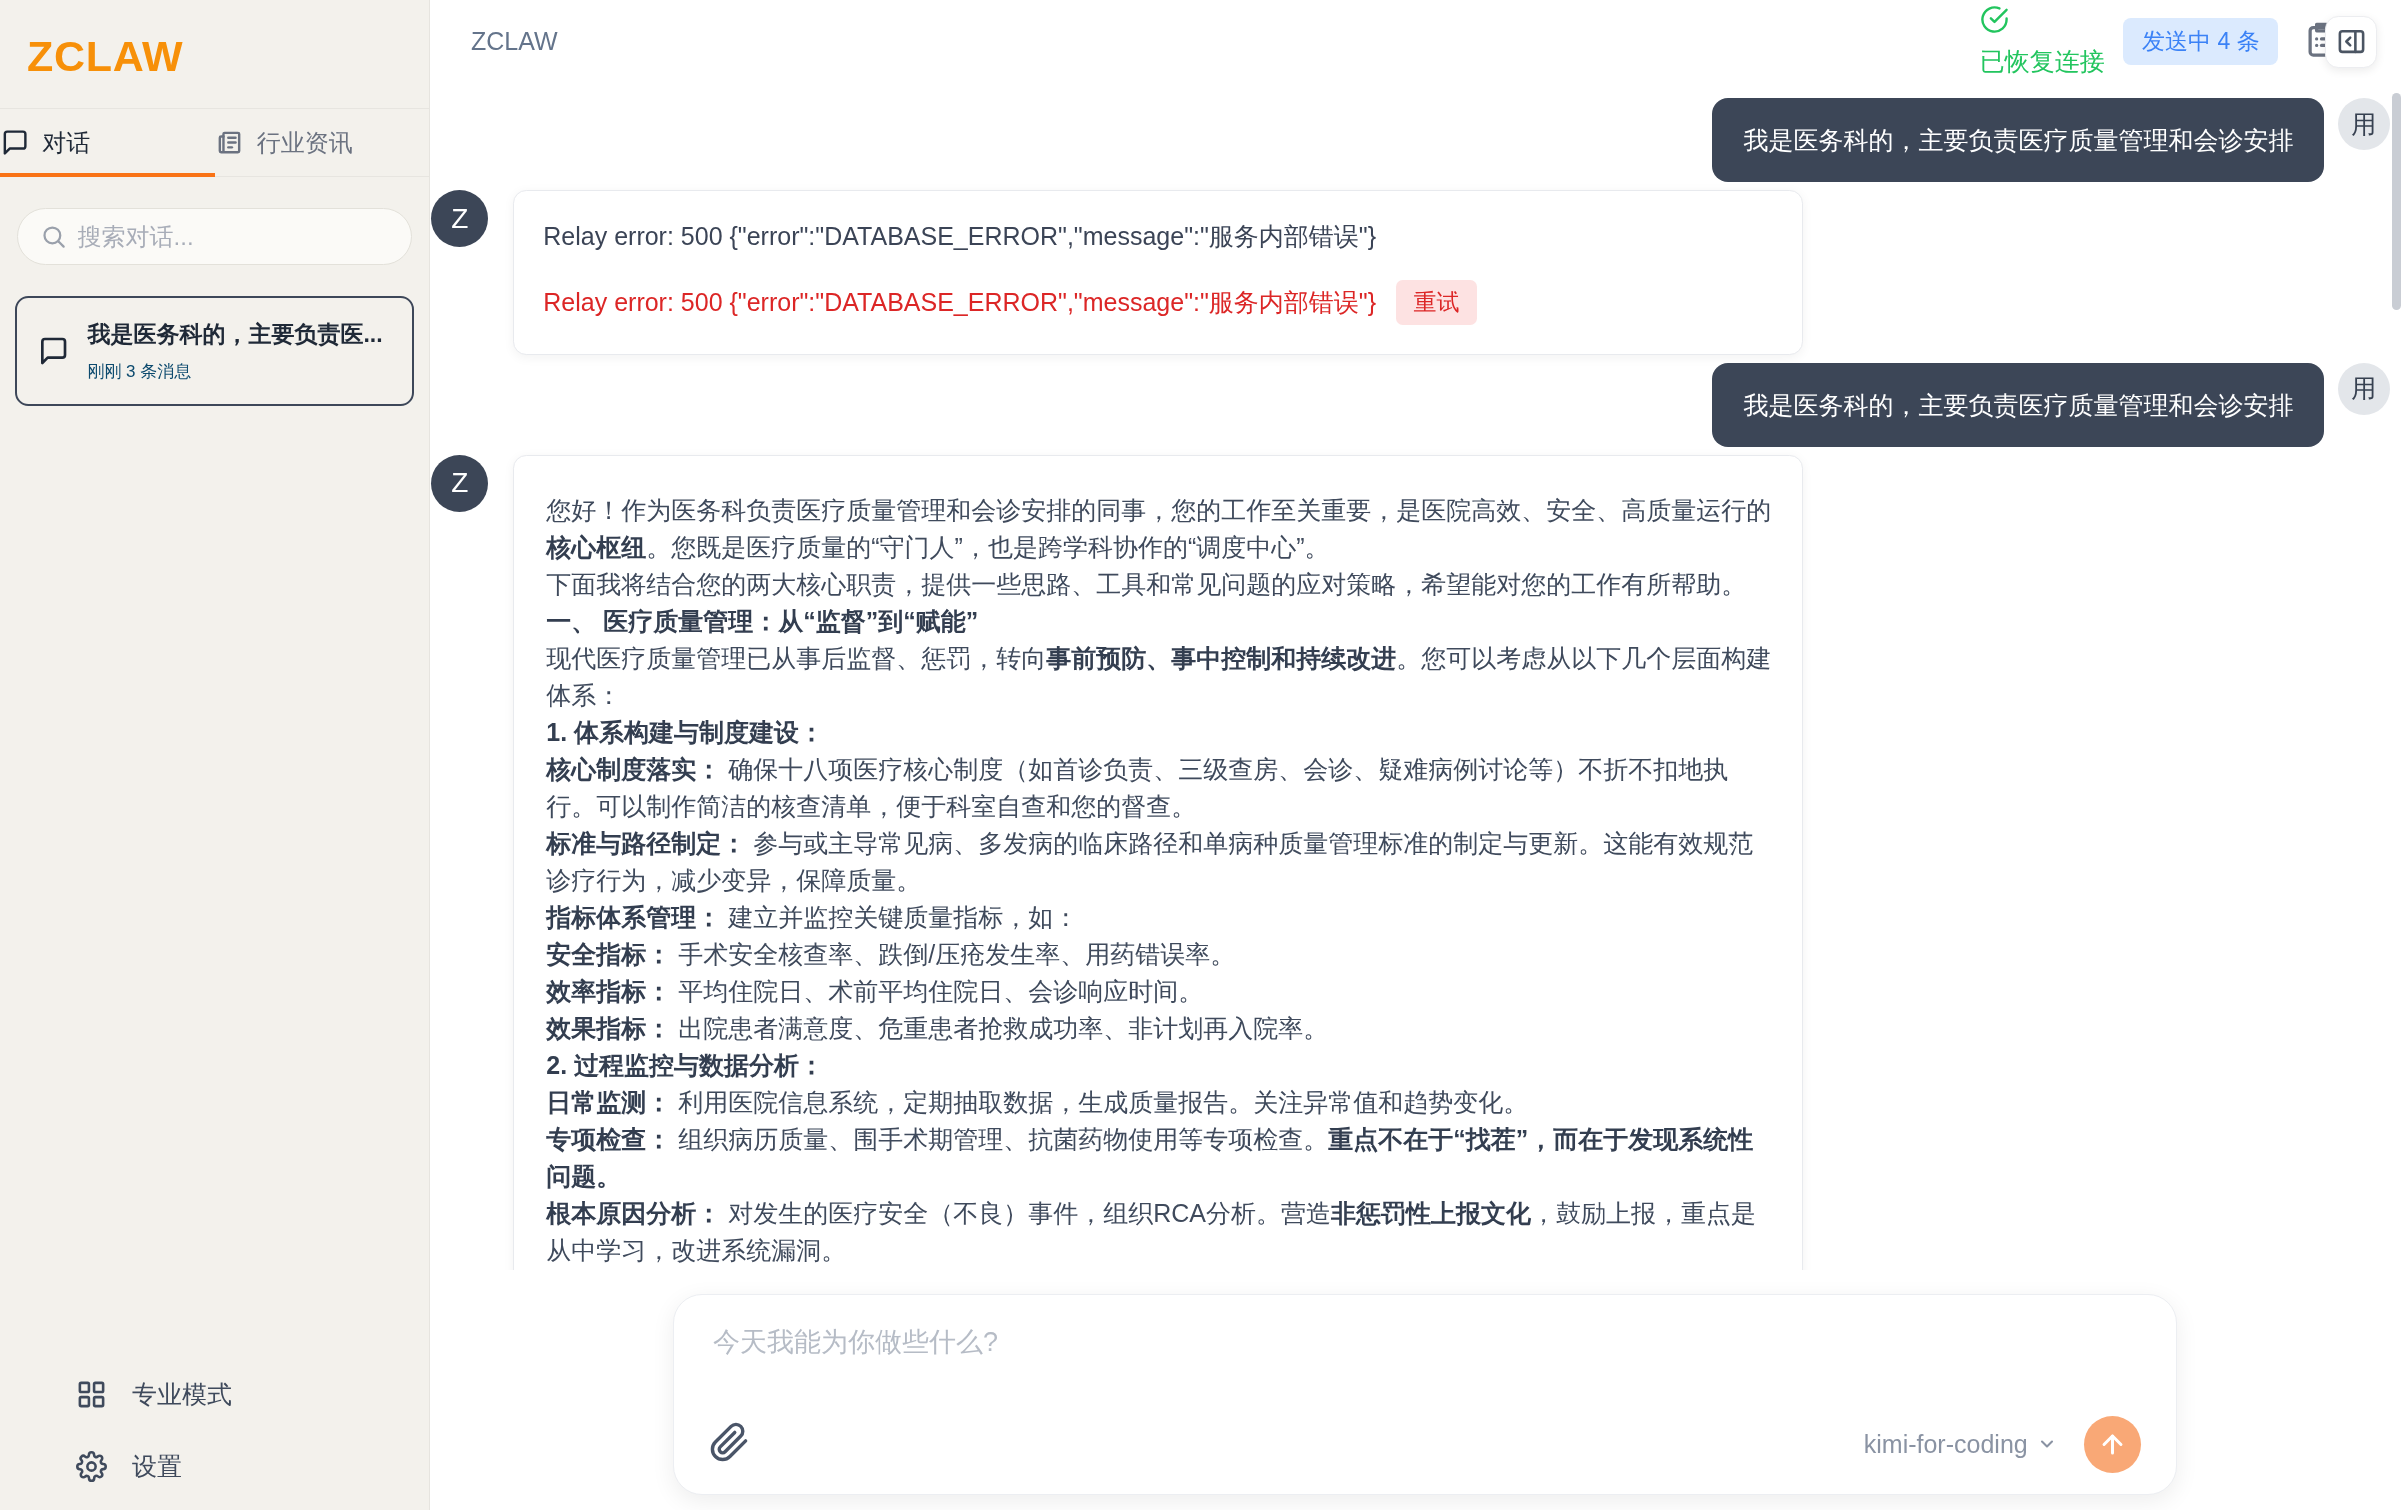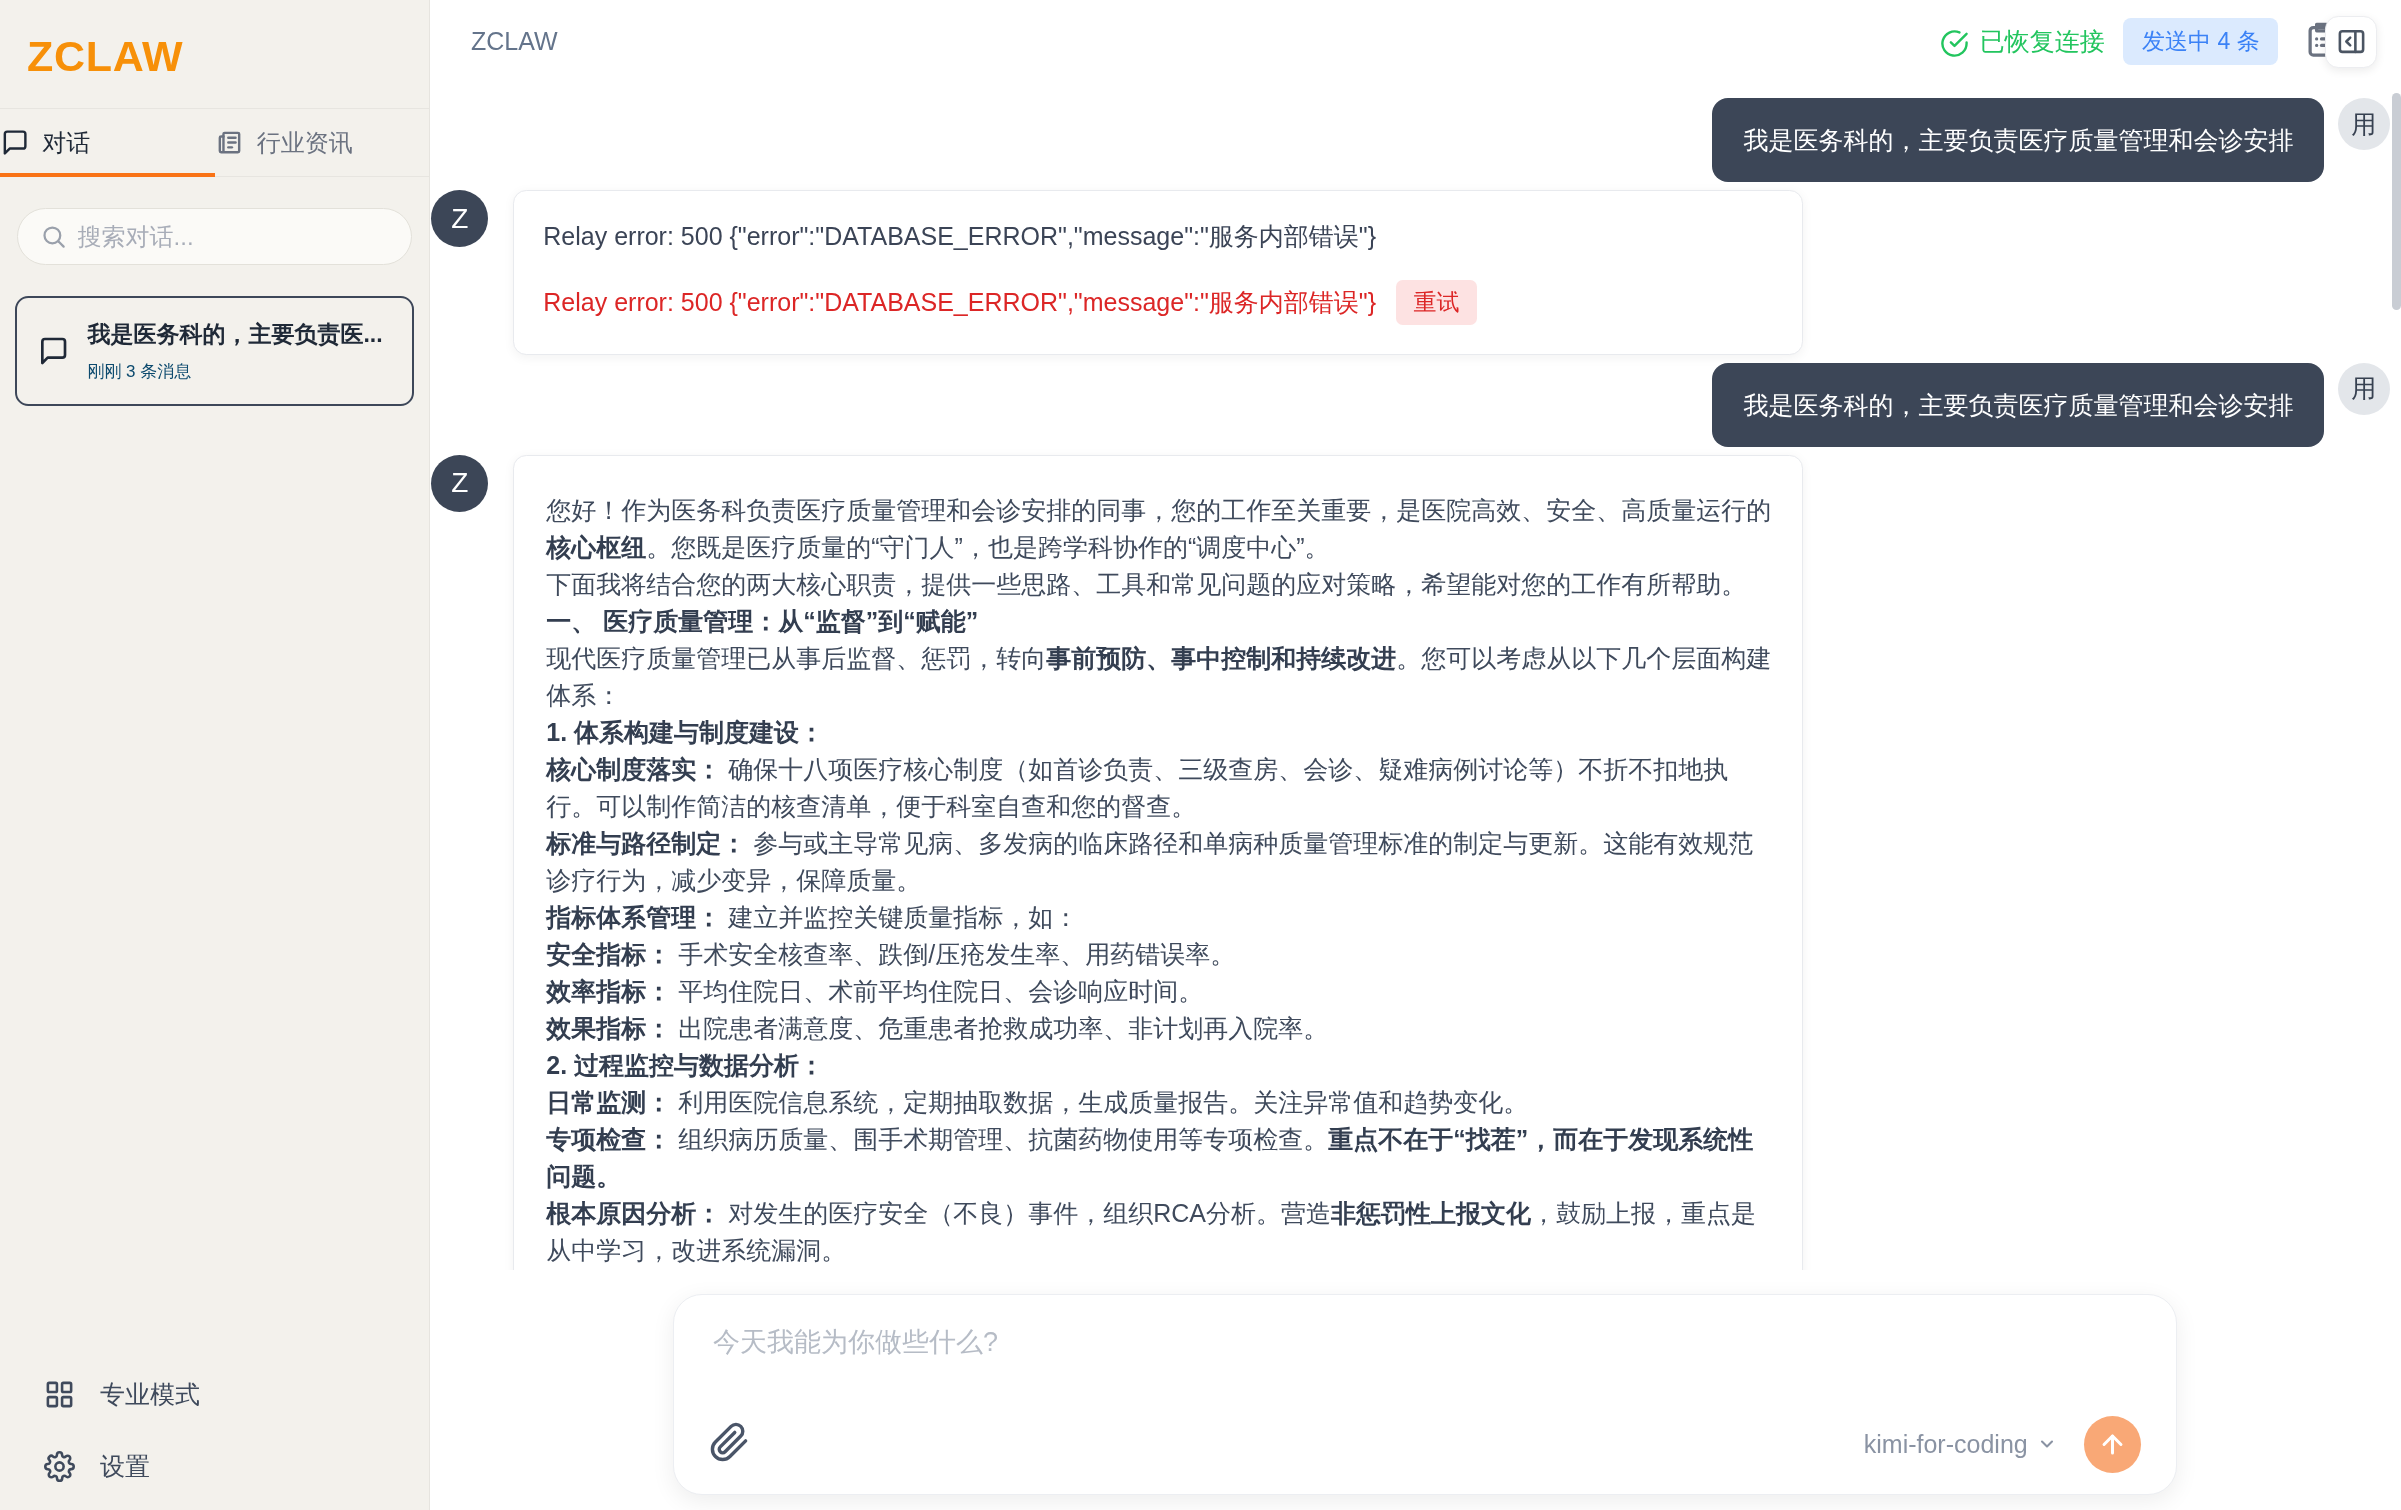--- a/index.html
+++ b/index.html
@@ -30,30 +30,30 @@
   .tab.active svg{stroke:#1f2937;}
   .tab.active::after{content:"";position:absolute;left:0;right:0;bottom:-1.3px;height:4.7px;background:var(--underline-orange);}
   .search{margin:31px 17.3px 0 17.3px;height:57px;background:#fbfaf7;border:1.3px solid #e3e1da;border-radius:29px;display:flex;align-items:center;padding:0 21.3px;gap:11px;}
   .search svg{width:27px;height:27px;stroke:#9aa0ab;flex:none;}
   .search input{border:none;outline:none;background:transparent;font-size:24px;color:#374151;width:100%;font-family:inherit;}
   .search input::placeholder{color:#a8adb8;}
   .conv-item{margin:31px 14.7px 0 14.7px;border:2px solid #3d4759;border-radius:13.3px;padding:21.3px 20px;display:flex;align-items:center;gap:18.7px;cursor:pointer;background:transparent;}
   .conv-item svg{width:32px;height:32px;stroke:#1f2937;flex:none;}
   .conv-title{font-size:23px;font-weight:600;color:#1f2937;white-space:nowrap;overflow:hidden;}
   .conv-meta{font-size:17px;color:#0c4a6e;margin-top:9.3px;}
-  .sidebar-footer{margin-top:auto;padding:0 16px 23px 44px;display:flex;flex-direction:column;gap:29px;}
+  .sidebar-footer{margin-top:auto;padding:0 16px 23px 44px;display:flex;flex-direction:column;gap:29px;margin-left:32px;}
   .footer-item{display:flex;align-items:center;gap:25px;font-size:25px;color:#3f4a5c;cursor:pointer;height:43px;}
   .footer-item svg{width:31px;height:31px;stroke:#3f4a5c;}
 
   
   .main{flex:1;position:relative;height:100%;background:#fff;overflow:hidden;}
   .main-header{height:83px;display:flex;align-items:center;padding:0 24px 0 41px;}
   .main-title{font-size:25px;color:#64748b;}
   .header-right{margin-left:auto;display:flex;align-items:center;gap:18.7px;}
-  .conn-status{display:flex;align-items:flex-end;gap:10.7px;color:var(--success-green);font-size:25px;}
+  .conn-status{display:flex;align-items:flex-start;gap:10.7px;color:var(--success-green);font-size:25px;flex-direction:column;}
   .conn-status svg{width:29px;height:29px;stroke:var(--success-green);}
   .sending-pill{background:var(--info-blue-bg);color:var(--info-blue);font-size:23px;padding:8px 18.7px;border-radius:8px;white-space:nowrap;}
   .clipboard-btn{margin-left:5.3px;margin-right:-35px;position:relative;z-index:1;background:none;border:none;cursor:pointer;}
   .clipboard-btn svg{width:39px;height:39px;stroke:#6b7280;}
   .collapse-btn{position:relative;z-index:2;width:52px;height:52px;background:#fff;border:1.3px solid #ecedf0;border-radius:13.3px;box-shadow:0 2.7px 9.3px rgba(0,0,0,0.08);display:flex;align-items:center;justify-content:center;cursor:pointer;}
   .collapse-btn svg{width:31px;height:31px;stroke:#4b5563;}
 
   
   .chat{position:absolute;top:83px;left:0;right:0;height:1187px;overflow:hidden;padding:15.3px 11.3px 0 1.3px;}
   .row{display:flex;align-items:flex-start;}

